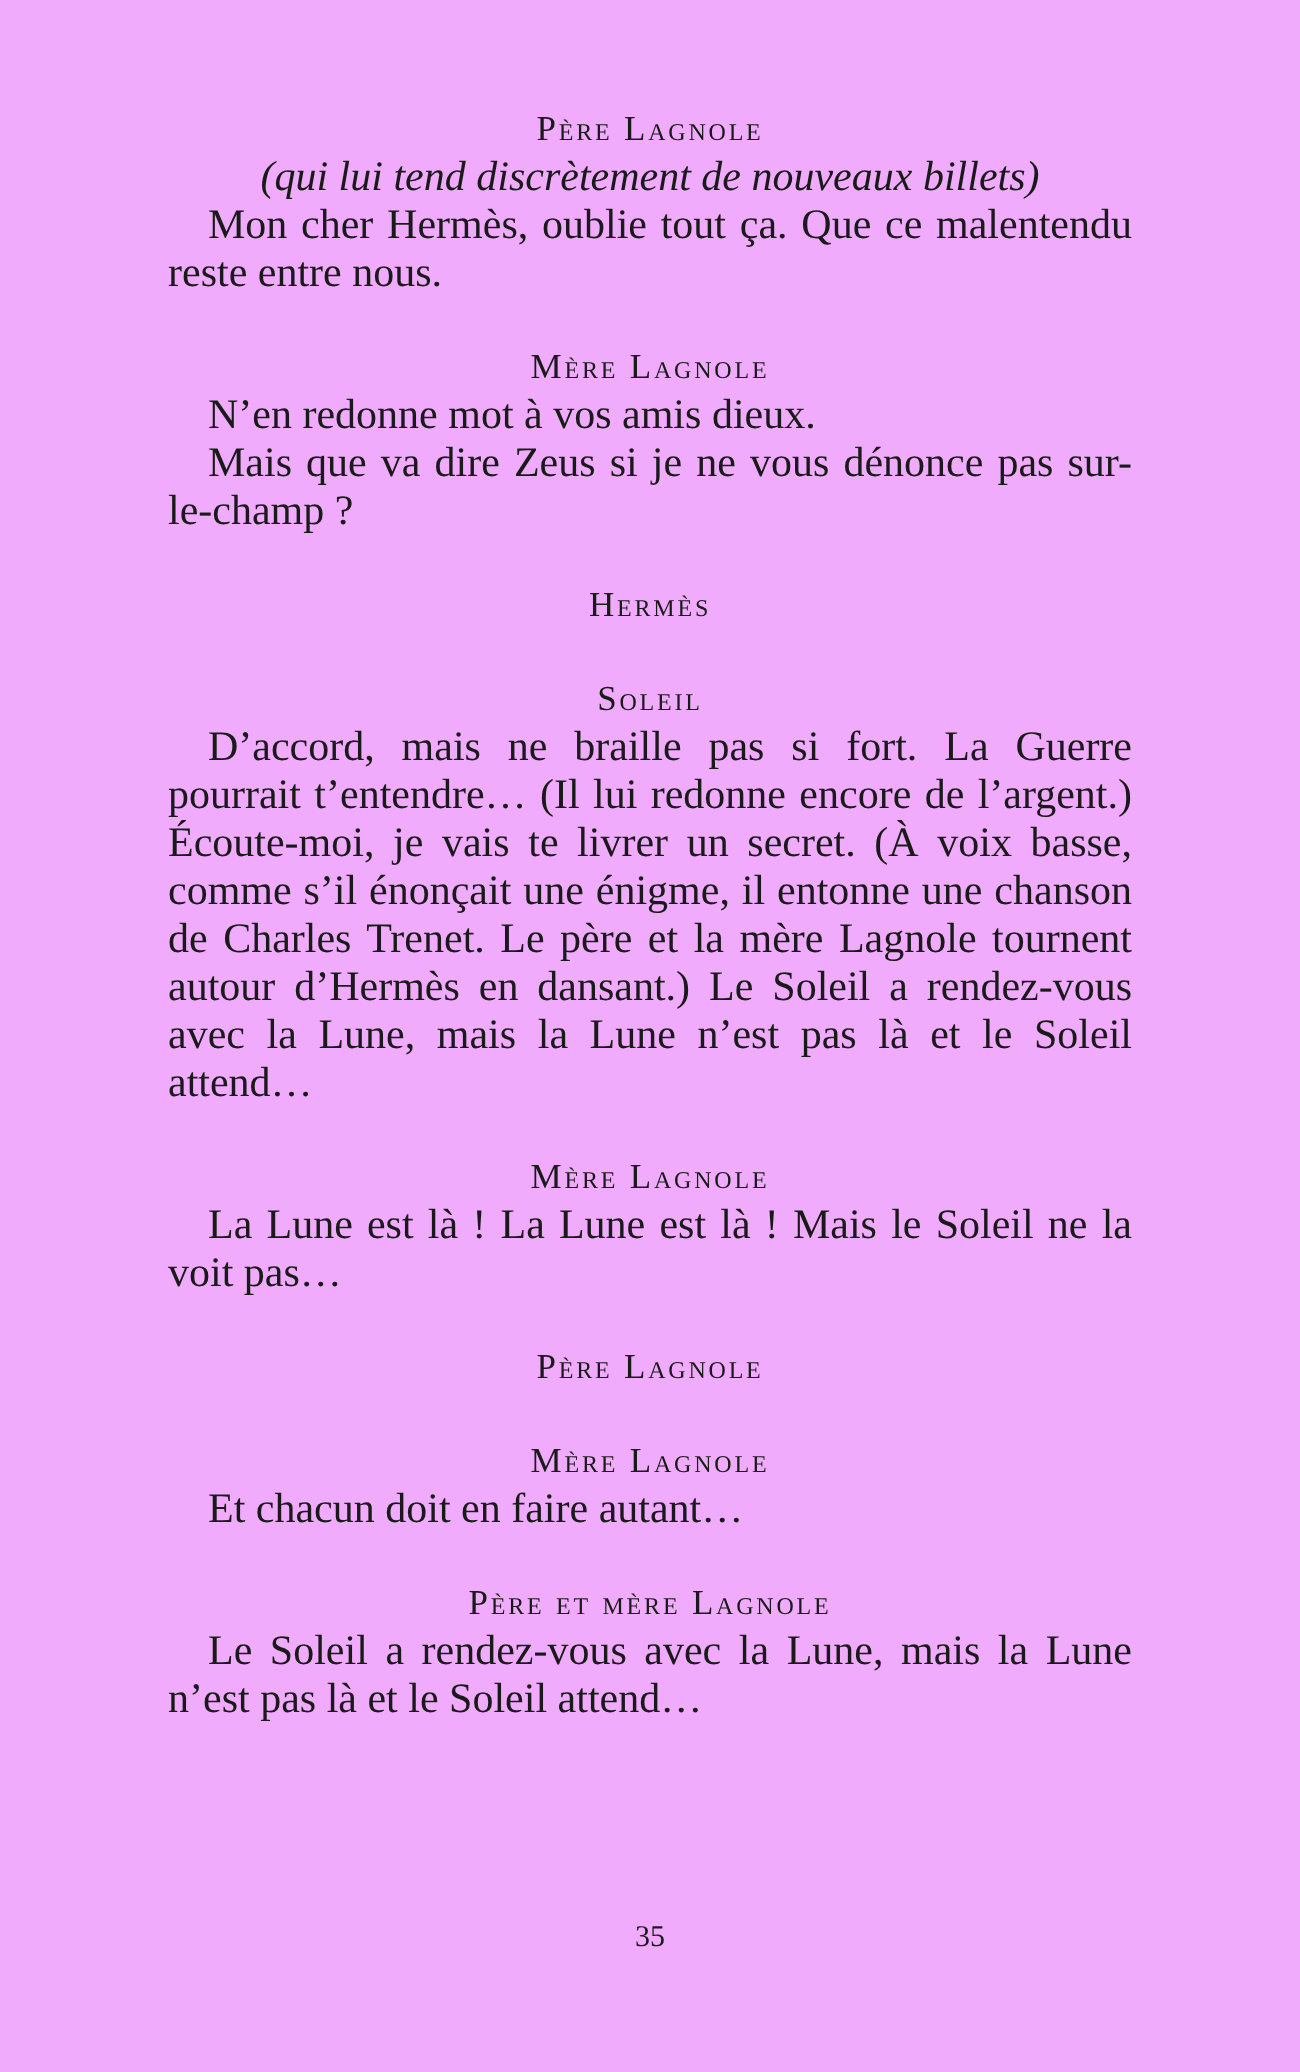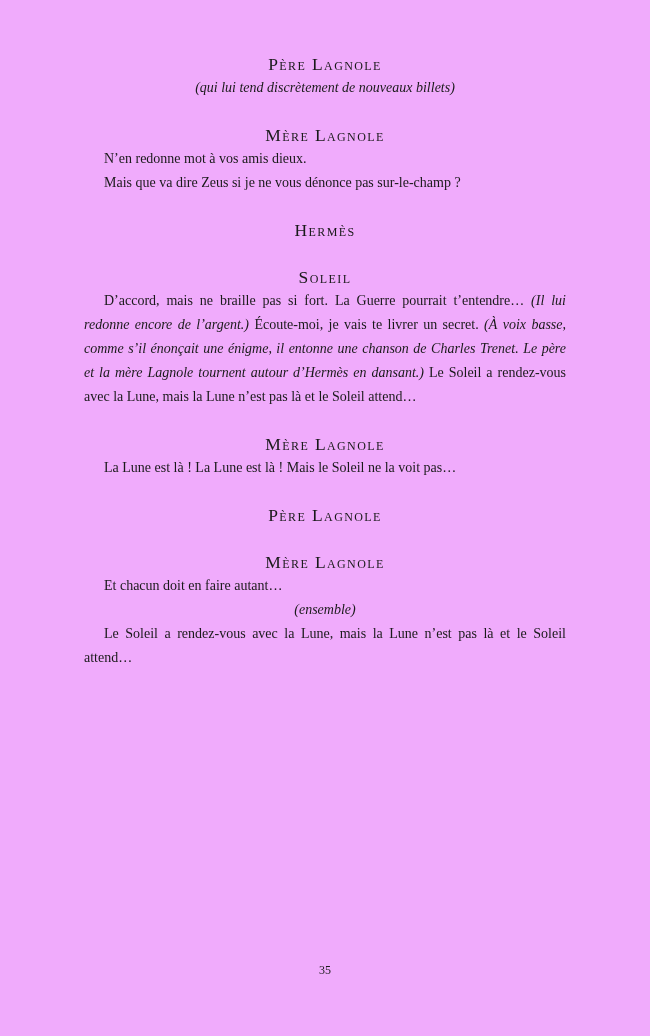--- a/index.html
+++ b/index.html
@@ -18,21 +18,21 @@
     overflow: hidden;
   }
   .content {
     position: absolute;
     top: 52px;
     left: 84px;
     right: 84px;
   }
   .block {
     margin: 0;
-    font-size: 14px;
+    font-size: 21px;
     line-height: 24px;
   }
   .speaker {
     text-align: center;
     font-variant: small-caps;
     letter-spacing: 0.08em;
     margin-top: 23px;
     font-size: 17.5px;
   }
   .content .speaker:first-child {
@@ -40,48 +40,48 @@
   }
   .direction {
     text-align: center;
     font-style: italic;
   }
   .dialogue {
     text-align: justify;
     text-indent: 20px;
   }
   .italic {
-    font-style: italic;
   }
   .page-number {
     position: absolute;
     bottom: 58px;
     left: 0;
     right: 0;
     text-align: center;
-    font-size: 12px;
+    font-size: 15px;
     font-family: "Liberation Serif", "DejaVu Serif", serif;
     color: #1a1a1a;
   }
 </style>
 </head>
 <body>
 
 <div class="page">
   <div class="content">
       <p class="block speaker">Père Lagnole</p>
       <p class="block direction">(qui lui tend discrètement de nouveaux billets)</p>
+      <p class="block dialogue">Mon cher Hermès, oublie tout ça. Que ce malentendu reste entre nous.</p>
       <p class="block speaker">Mère Lagnole</p>
       <p class="block dialogue">N’en redonne mot à vos amis dieux.</p>
       <p class="block dialogue">Mais que va dire Zeus si je ne vous dénonce pas sur-le-champ ?</p>
       <p class="block speaker">Hermès</p>
       <p class="block speaker">Soleil</p>
       <p class="block dialogue"><span>D’accord, mais ne braille pas si fort. La Guerre pourrait t’entendre… </span><span class="italic">(Il lui redonne encore de l’argent.)</span><span> Écoute-moi, je vais te livrer un secret. </span><span class="italic">(À voix basse, comme s’il énonçait une énigme, il entonne une chanson de Charles Trenet. Le père et la mère Lagnole tournent autour d’Hermès en dansant.)</span><span> Le Soleil a rendez-vous avec la Lune, mais la Lune n’est pas là et le Soleil attend…</span></p>
       <p class="block speaker">Mère Lagnole</p>
       <p class="block dialogue">La Lune est là ! La Lune est là ! Mais le Soleil ne la voit pas…</p>
       <p class="block speaker">Père Lagnole</p>
       <p class="block speaker">Mère Lagnole</p>
       <p class="block dialogue">Et chacun doit en faire autant…</p>
-      <p class="block direction">(ensemble)</p>
+      <p class="block speaker">Père et mère Lagnole</p>
       <p class="block dialogue">Le Soleil a rendez-vous avec la Lune, mais la Lune n’est pas là et le Soleil attend…</p>
     </div>
   <div class="page-number">35</div>
 </div>
 
 </body></html>

